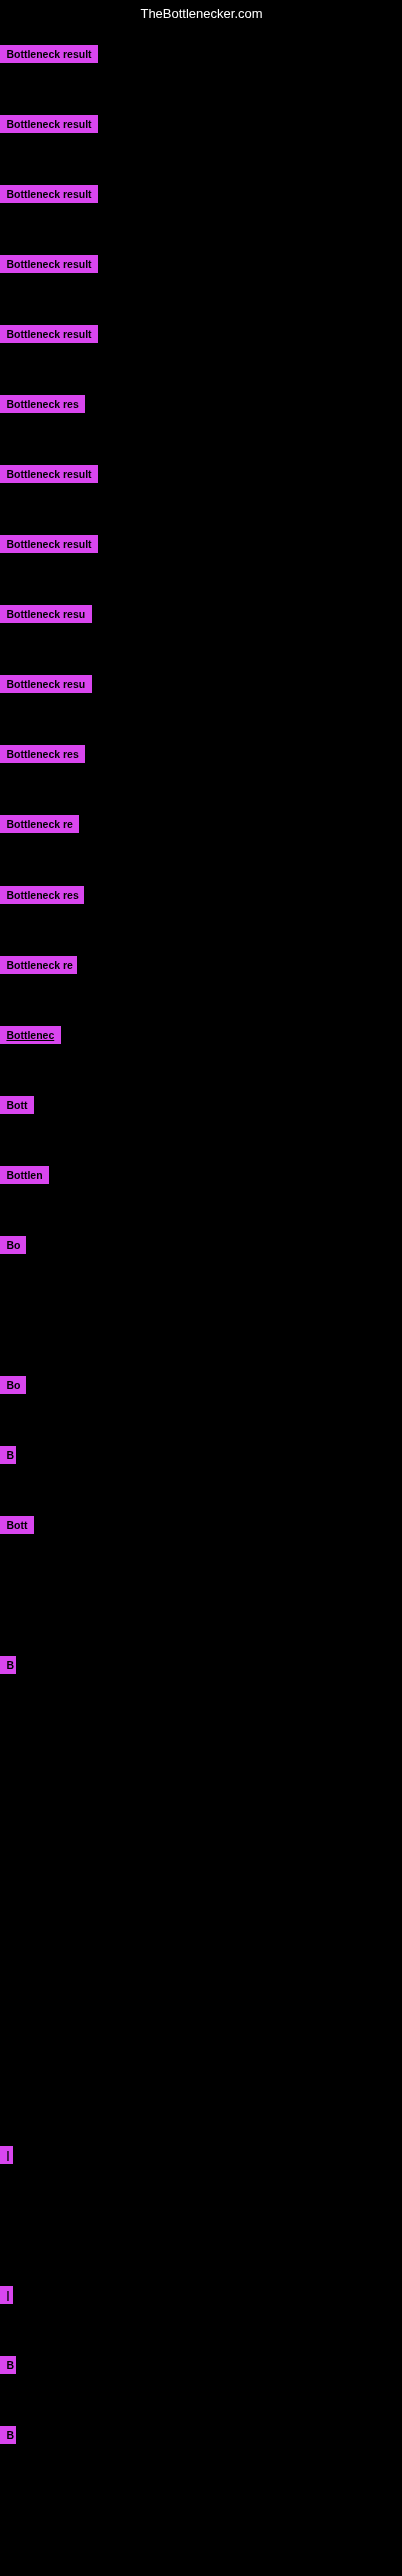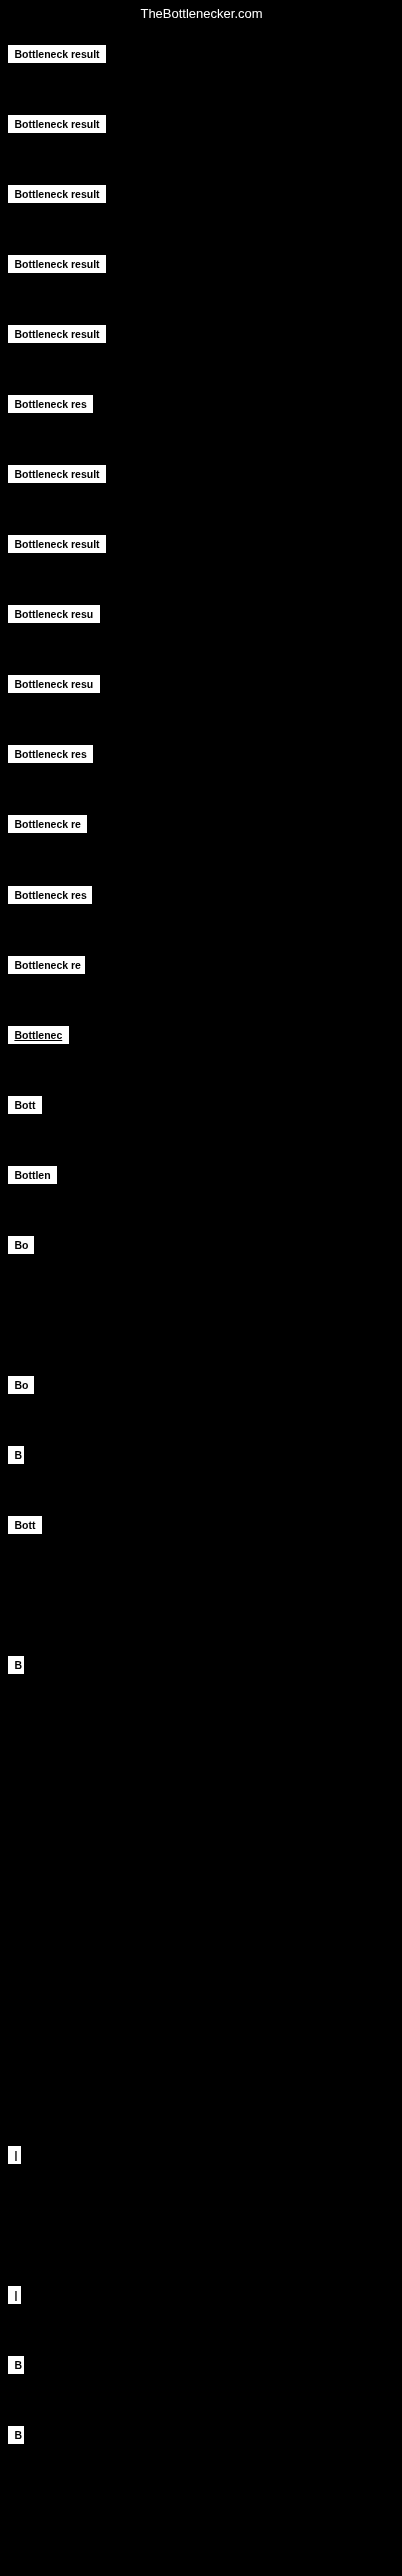--- a/index.html
+++ b/index.html
@@ -21,28 +21,28 @@
       color: #ffffff;
       font-size: 13px;
       padding: 6.4px 0;
       position: absolute;
       top: 0;
       left: 0;
       right: 0;
     }
 
     .bottleneck-badge {
-      background-color: #ffffff;
+      background-color: #d946ef;
       color: #000000;
       font-size: 10.5px;
       font-weight: bold;
       padding: 3.2px 6.4px;
       display: inline-block;
       position: absolute;
-      left: 8px;
+      left: 0;
       white-space: nowrap;
       overflow: hidden;
     }
   </style>
 </head>
 <body>
 
 <div class="site-title">
   <span>TheBottlenecker.com</span>
 </div>

